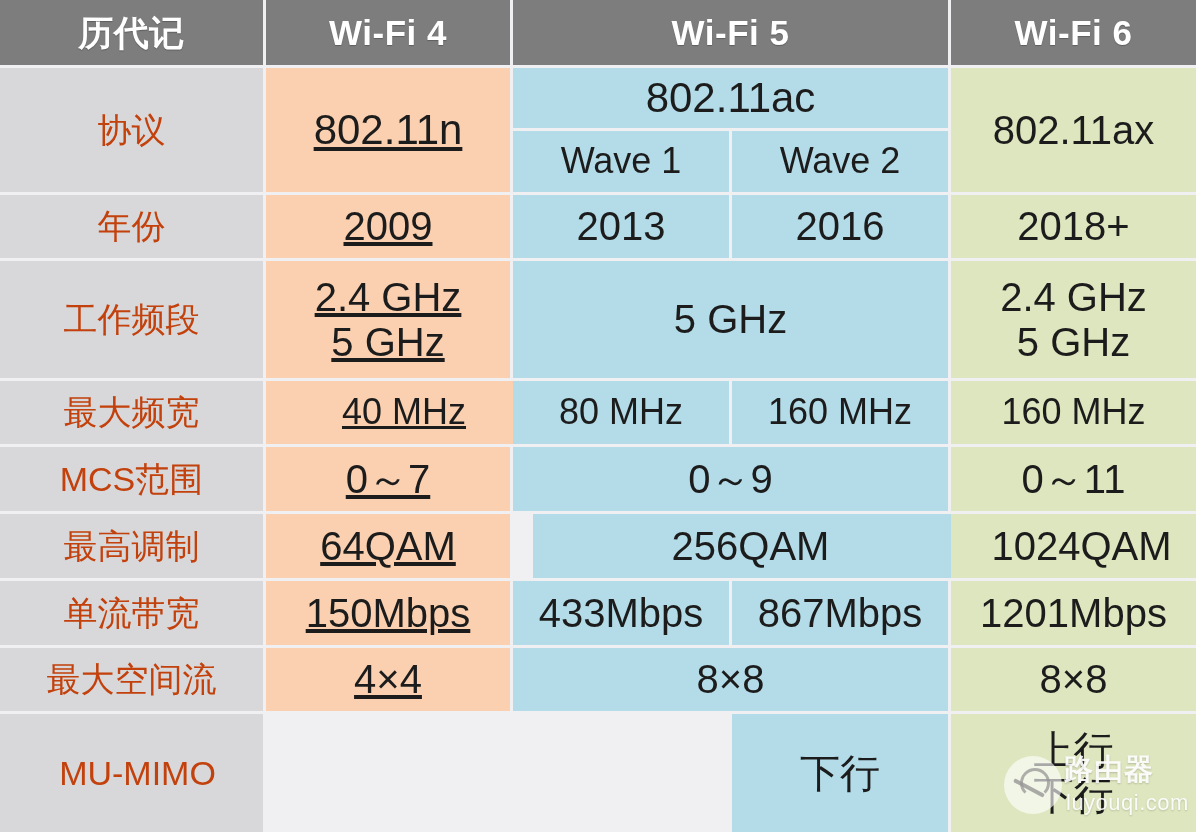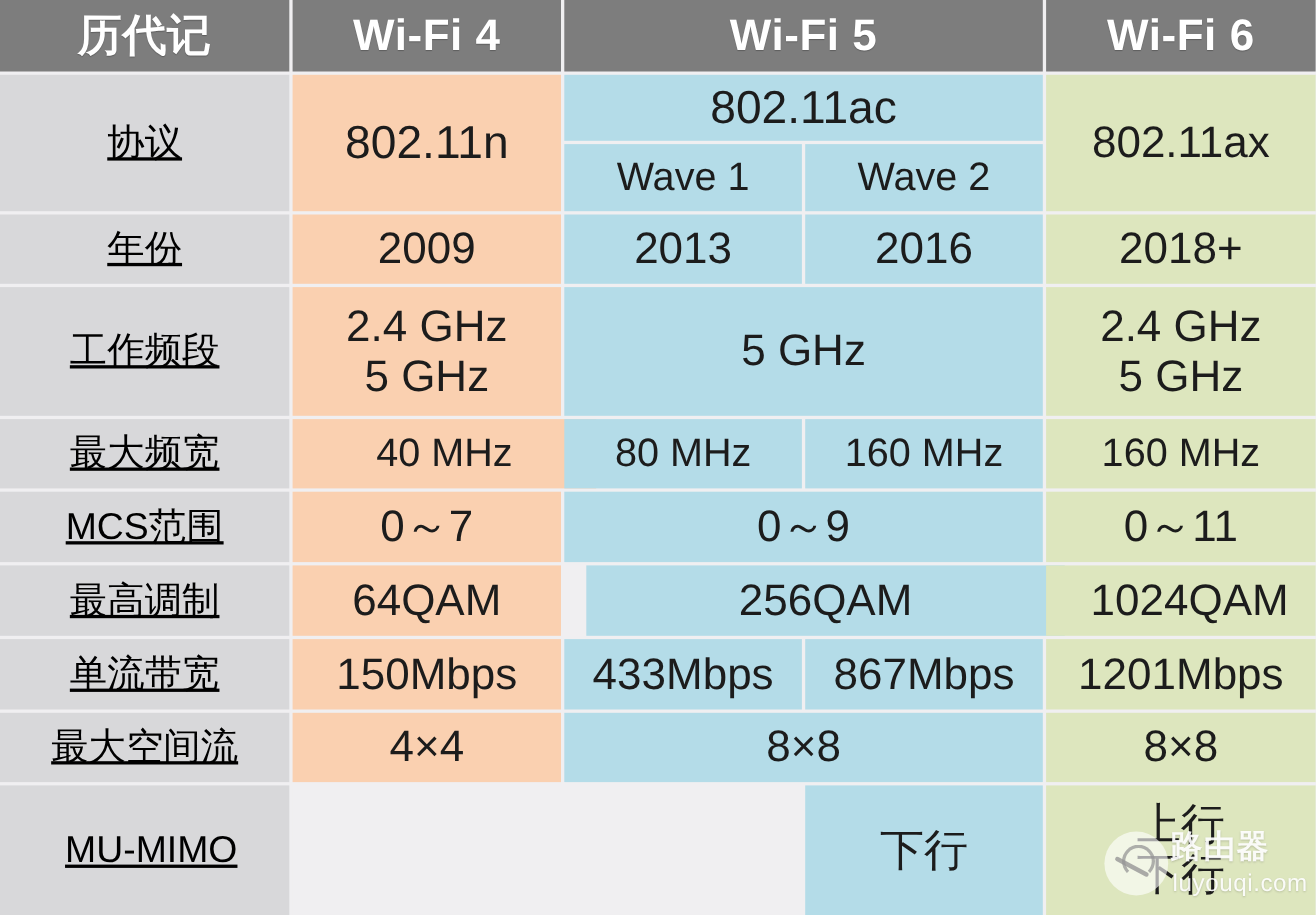--- a/index.html
+++ b/index.html
@@ -32,33 +32,32 @@
     color: #1c1c1c;
     line-height: 1.12;
     white-space: pre-line;
     overflow: hidden;
   }
 
   .hdr {
     background: #7d7d7d;
     color: #ffffff;
     font-weight: bold;
-    font-size: 40px;
+    font-size: 35px;
     letter-spacing: 0.5px;
     text-shadow: 0 1px 1px rgba(0,0,0,.25);
   }
 
   .rowlabel {
     background: #d8d8da;
-    color: #000000;
+    color: #c2410c;
     font-size: 34px;
-    text-decoration: underline;
   }
 
-  .c4 { background: #fad0b0; }
+  .c4 { background: #fad0b0; text-decoration: underline; }
   .c5 { background: #b4dce8; }
   .c6 { background: #dde6be; }
   .blank { background: #f0eff1; }
 
   .v { font-size: 36px; }
   .v-lg { font-size: 40px; }
   .v-xl { font-size: 42px; }
 
   
   #watermark {

